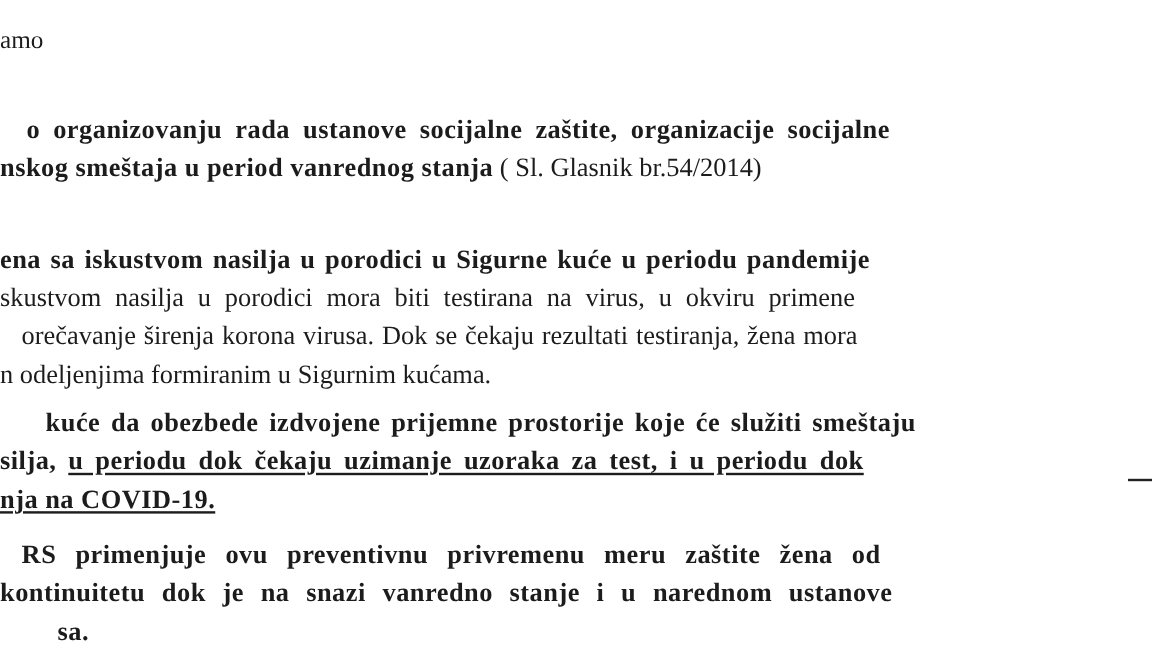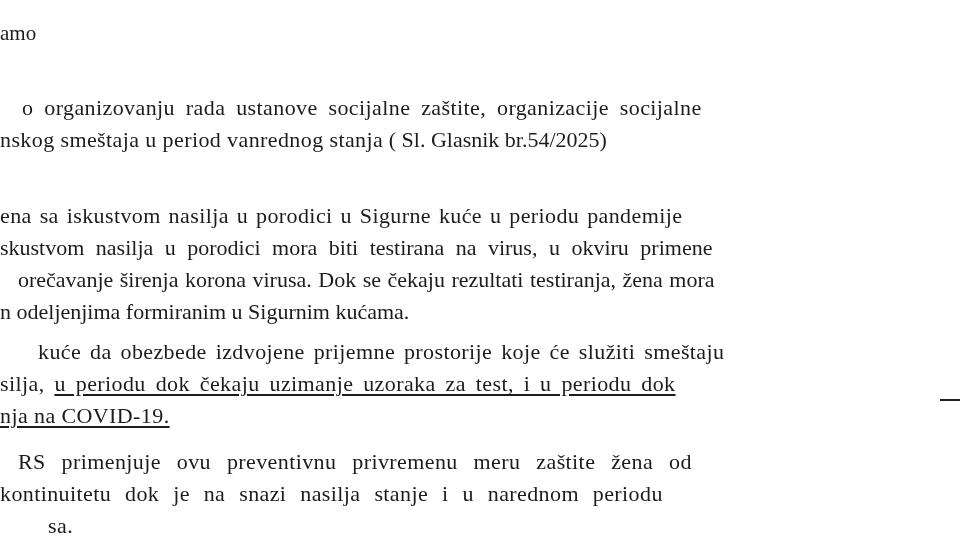--- a/index.html
+++ b/index.html
@@ -15,41 +15,41 @@
       font-family: "Liberation Serif", "DejaVu Serif", serif;
       color: #1c1c1c;
     }
     .line {
       position: absolute;
       white-space: nowrap;
       font-size: 22px;
       line-height: 26px;
       filter: blur(0.35px);
     }
-    .b { font-weight: normal; letter-spacing: 0.4px; }
+    .b { font-weight: bold; letter-spacing: 0.4px; }
     .n { font-weight: normal; }
     .u { text-decoration: underline; text-decoration-thickness: 2px; text-underline-offset: 3px; }
     .underline-bar {
       position: absolute;
       height: 2px;
       background: #222;
     }
     .just { word-spacing: 3px; }
   </style>
 </head>
 <body>
 
 <div>
 
   <div class="line n" style="left:0px; top:20px; font-size:21px;">amo</div>
 
   <div class="line b just" style="left:22px; top:95px; word-spacing:5px;">o organizovanju rada ustanove socijalne zaštite, organizacije socijalne</div>
 
   <div class="line" style="left:0px; top:127px;">
-    <span class="b">nskog smeštaja u period vanrednog stanja</span><span class="n"> ( Sl. Glasnik br.54/2025)</span>
+    <span class="b">nskog smeštaja u period vanrednog stanja</span><span class="n"> ( Sl. Glasnik br.54/2014)</span>
   </div>
 
   <div class="line b" style="left:0px; top:203px; word-spacing:2px;">ena sa iskustvom nasilja u porodici u Sigurne kuće u periodu pandemije</div>
 
   <div class="line n" style="left:0px; top:235px; word-spacing:6px;">skustvom nasilja u porodici mora biti testirana na virus, u okviru primene</div>
 
   <div class="line n" style="left:0px; top:267px; word-spacing:1px;padding-left:18px;">orečavanje širenja korona virusa. Dok se čekaju rezultati testiranja, žena mora</div>
 
   <div class="line n" style="left:0px; top:299px;">n odeljenjima formiranim u Sigurnim kućama.</div>
 
@@ -59,17 +59,17 @@
     <span>silja, </span><span class="u">u periodu dok čekaju uzimanje uzoraka za test, i u periodu dok</span>
   </div>
   <div class="underline-bar" style="left:940px; top:399px; width:20px;"></div>
 
   <div class="line b" style="left:0px; top:403px;">
     <span class="u">nja na COVID-19.</span>
   </div>
 
   <div class="line b" style="left:18px; top:449px; word-spacing:10px;">RS primenjuje ovu preventivnu  privremenu meru zaštite žena od</div>
 
-  <div class="line b" style="left:0px; top:481px; word-spacing:8px;">kontinuitetu dok je na snazi nasilja stanje  i u narednom periodu</div>
+  <div class="line b" style="left:0px; top:481px; word-spacing:8px;">kontinuitetu dok je na snazi vanredno stanje  i u narednom ustanove</div>
 
   <div class="line b" style="left:0px; top:513px;padding-left:48px;">sa.</div>
 
 </div>
 
 </body></html>

